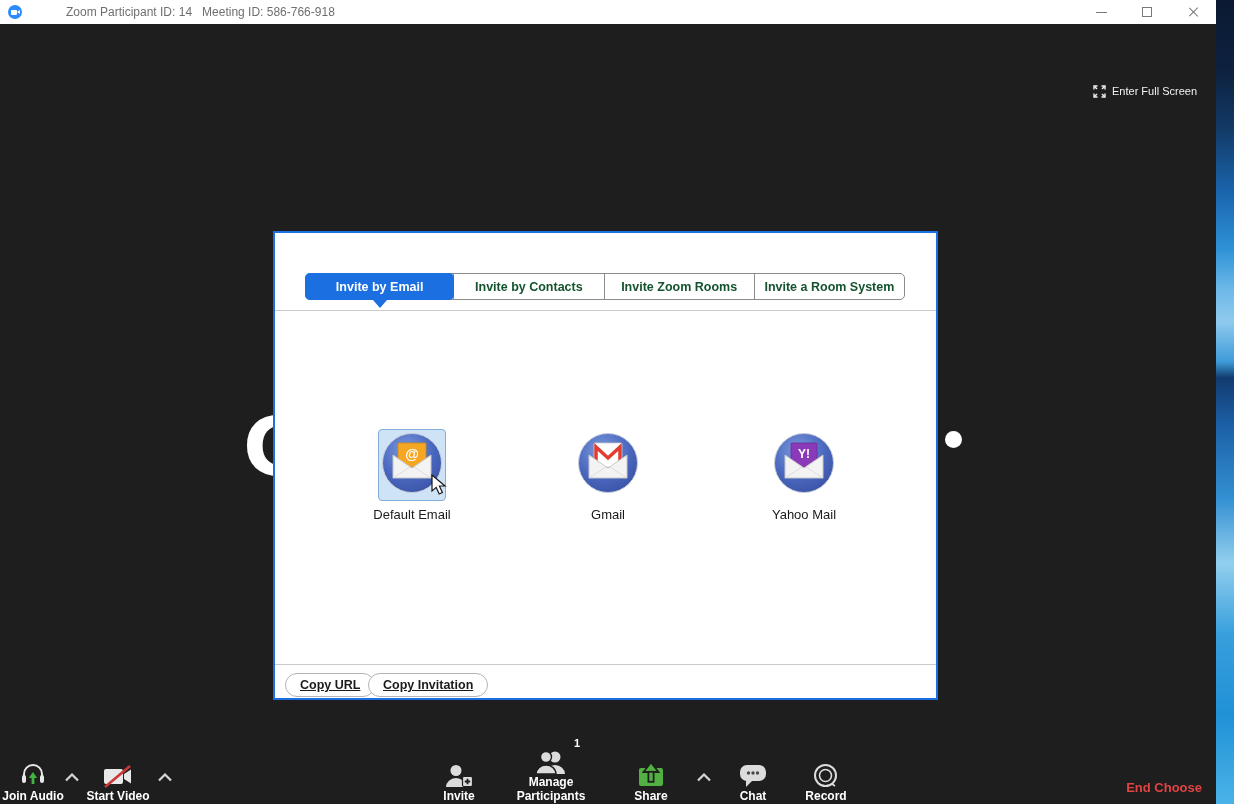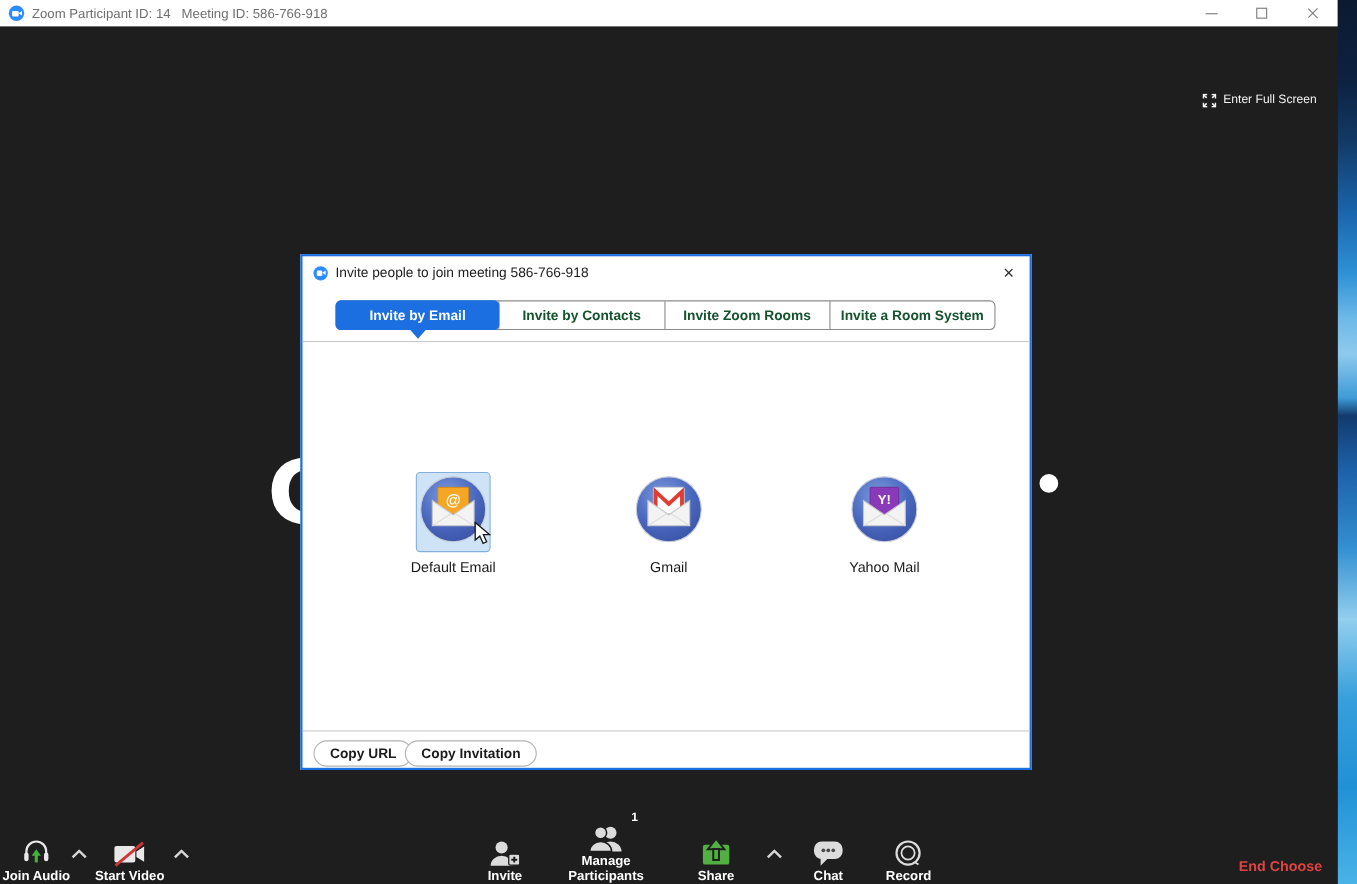--- a/index.html
+++ b/index.html
@@ -1,18 +1,18 @@
 <!DOCTYPE html>
 <html><head>
 <meta charset="utf-8">
 <style>
   * { margin:0; padding:0; box-sizing:border-box; }
   html,body { width:1234px; height:804px; overflow:hidden; background:#1e1e1e;
               font-family:"Liberation Sans","DejaVu Sans",sans-serif; }
-  .abs { position:absolute; }
+  .abs { position:absolute;gap:37px; }
 
   
   #desktop-strip { right:0; top:0; width:18px; height:804px; z-index:0;
     background:linear-gradient(180deg,
       #0b1a31 0%, #0d2140 9%, #123a66 16%, #1a65ad 24%, #2f92d6 31%,
       #6db9e8 36%, #8fcaee 40%, #3e9bd8 45%, #123b6e 47%, #1c60a8 53%,
       #3390d2 62%, #93cfee 70%, #379fdc 79%, #2191d6 89%, #4ab4e8 100%);
   }
 
   
@@ -82,21 +82,21 @@
   #service-gmail   { left:273px; }
   #service-yahoo   { left:469px; }
   .service .hover-pad { display:inline-block; padding:3px; border-radius:4px; }
   #service-default .hover-pad { background:#cfe3f7; border:1px solid #84aede; padding:2px; }
   .service .label { margin-top:6px; font-size:13px; font-weight:normal; color:#1a1a1a; }
 
   #cursor { position:absolute; left:155px; top:241px; z-index:6; }
 
   .pill-btn { position:absolute; top:440px; height:24px; border:1px solid #b3b3b3;
       border-radius:12px; background:#fff; font-size:12.5px; font-weight:bold; color:#1b1b1b;
-      display:flex; align-items:center; justify-content:center; padding:0 14px; }
+      display:flex; align-items:center; justify-content:center; padding:0 14px;text-decoration:underline; }
   #copy-url-btn { left:10px; }
   #copy-invitation-btn { left:93px; }
 
   
   #toolbar { position:absolute; left:0; bottom:0; width:1216px; height:50px; z-index:2; }
   .tool { position:absolute; bottom:1px; text-align:center; color:#ffffff;
       font-size:12px; font-weight:bold; }
   .tool .ticon { height:30px; display:flex; align-items:flex-end; justify-content:center; }
   .chev { position:absolute; bottom:18px; }
   #tool-join-audio { left:0px;  width:66px; }
@@ -153,28 +153,20 @@
           <path d="M1.5,11.5 L4,9"></path>
       </g>
     </svg>
     <span>Enter Full Screen</span>
   </div>
 
   <div id="occluded-letter">C</div>
   <div id="white-dot"></div>
 
   <div id="invite-dialog">
-    <div id="dlg-titlebar">
-      <div class="dlg-logo">
-        <div class="cam-body"></div>
-          <div class="cam-lens"></div>
-      </div>
-      <div class="dlg-title">Invite people to join meeting 586-766-918</div>
-      <div id="dlg-close">×</div>
-    </div>
 
     <div id="tabbar">
       <div class="tab active">Invite by Email</div>
       <div class="tab">Invite by Contacts</div>
       <div class="tab">Invite Zoom Rooms</div>
       <div class="tab">Invite a Room System</div>
     </div>
 
     <div id="dlg-divider-top" class="dlg-divider"></div>
 

